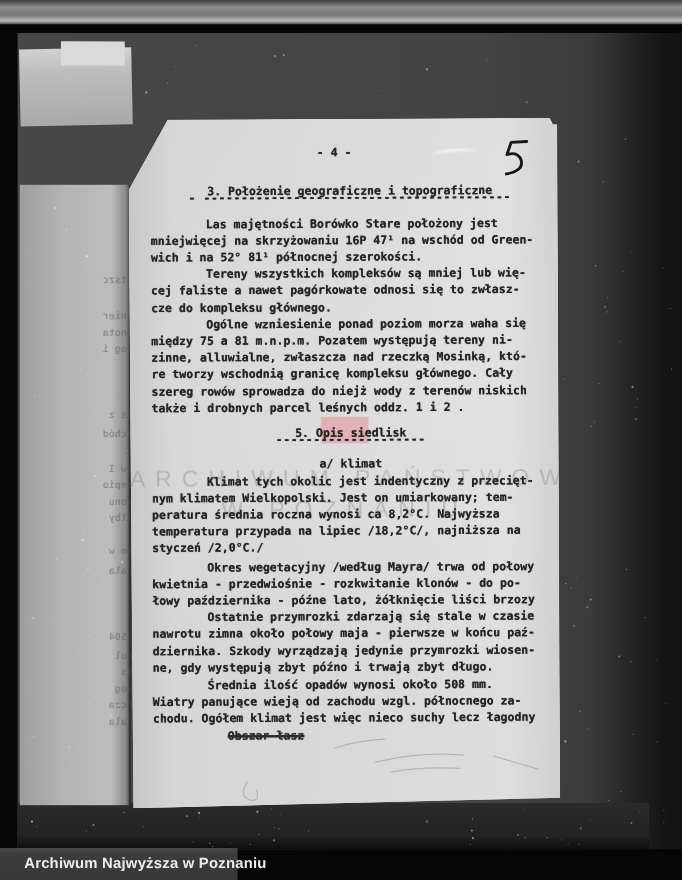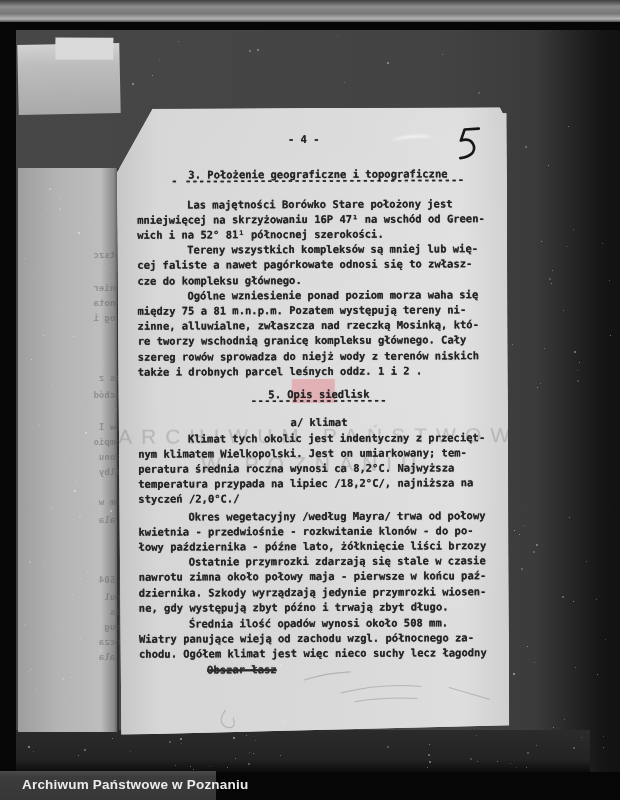--- a/index.html
+++ b/index.html
@@ -376,14 +376,14 @@
     <div class="speck" style="left: 386.95px; top: 61.9663px; height: 2px; width: 2px; opacity: 0.45;"></div>
     <div class="speck" style="left: 256.683px; top: 49.4517px; height: 2px; width: 2px; opacity: 0.42;"></div>
     <div class="speck" style="left: 77.8028px; top: 92.9345px; height: 1px; width: 1px; opacity: 0.25;"></div>
     <div class="speck" style="left: 60.6133px; top: 70.3189px; height: 1px; width: 1px; opacity: 0.34;"></div>
     <div class="speck" style="left: 441.848px; top: 53.9868px; height: 1px; width: 1px; opacity: 0.36;"></div>
     <div class="speck" style="left: 478.437px; top: 92.325px; height: 2px; width: 2px; opacity: 0.24;"></div>
     <div class="speck" style="left: 158.985px; top: 60.3195px; height: 1px; width: 1px; opacity: 0.21;"></div>
   </div>
 
 <div class="footer-bar">
-  <span>Archiwum Państwowe w Poznaniu</span>
+  <span>Archiwum Najwyższa w Poznaniu</span>
 </div>
 
 </body></html>

